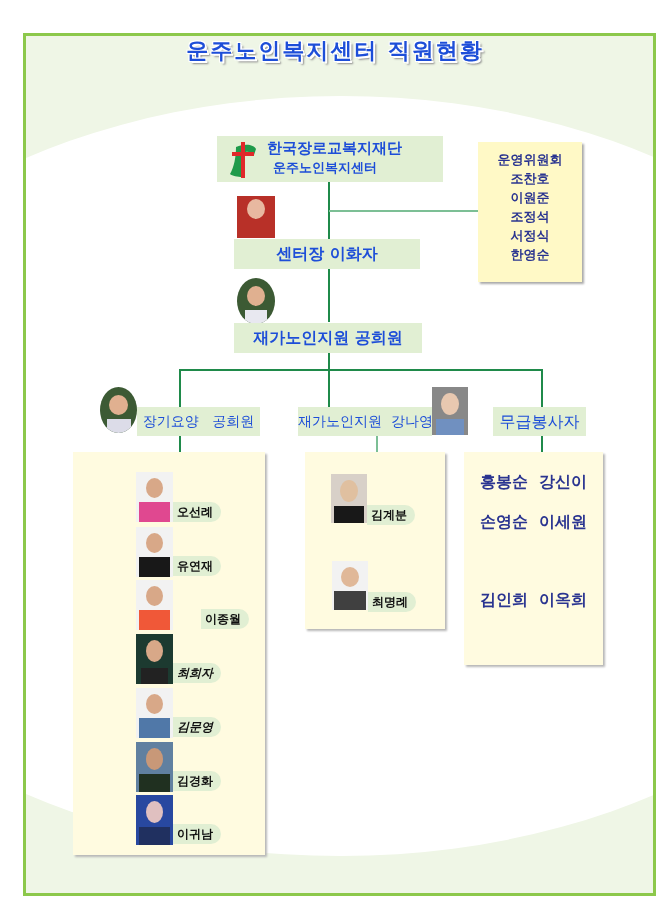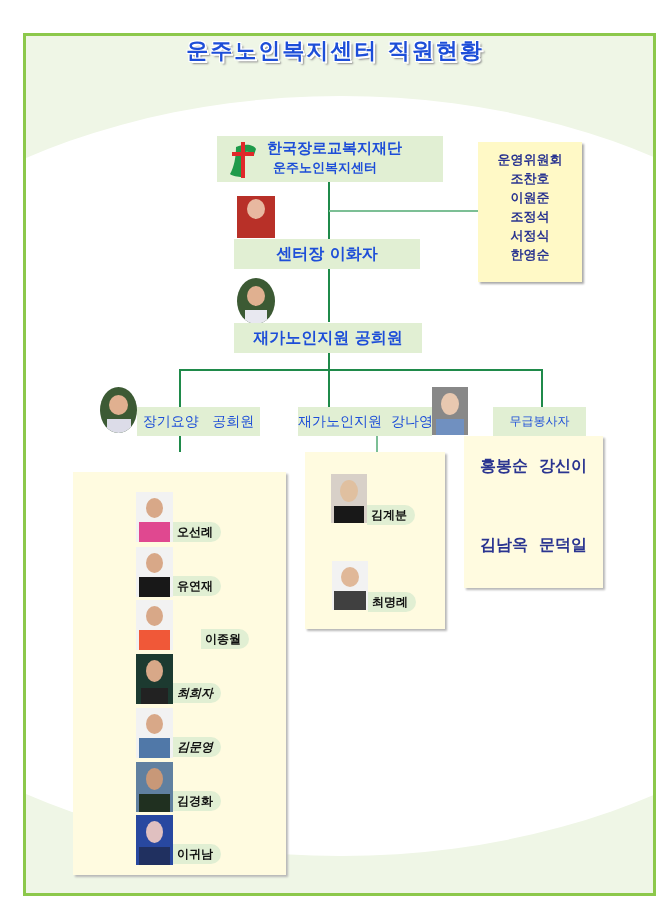--- a/index.html
+++ b/index.html
@@ -10,21 +10,21 @@
     text-shadow: 2px 2px 0 #fff, -1px -1px 0 #fff, 1px -1px 0 #fff, -1px 1px 0 #fff, 3px 3px 2px #888; }
   .box { position:absolute; background:#e1efd3; font-weight:bold; color:#1d4ed8; text-align:center; }
   .line { position:absolute; background:#1f8a4a; }
   .line.soft { background:#7cbf95; }
   .committee { position:absolute; left:478px; top:142px; width:104px; height:140px; background:#fff9c6; box-shadow:2px 2px 2px #aaa; text-align:center; padding-top:8px; box-sizing:border-box; }
   .committee div { font-weight:bold; color:#2a3490; font-size:13px; line-height:19px; }
   .panel { position:absolute; background:#fffbe0; box-shadow:2px 2px 2px #b8b8b8; }
   .photo { position:absolute; overflow:hidden; }
   .oval { border-radius:50%; }
   .nametag { position:absolute; height:20px; background:#e1efd3; border-radius:0 10px 10px 0; font-weight:bold; font-size:12px; line-height:20px; padding-left:4px; padding-right:8px; color:#111; }
-  .vol { position:absolute; left:464px; top:436px; width:139px; height:152px; }
+  .vol { position:absolute; left:464px; top:452px; width:139px; height:213px; }
   .vol .row { position:absolute; left:0; width:139px; text-align:center; font-weight:bold; color:#2a3490; font-size:16px; }
   .logo { position:absolute; left:228px; top:141px; width:30px; height:38px; }
   .fig-head { position:absolute; border-radius:50%; }
 </style>
 </head>
 <body>
 
 <div class="frame">
   <div class="arc"></div>
 </div>
@@ -85,26 +85,26 @@
 
 <div class="box" style="left:298px;top:407px;width:134px;height:29px;line-height:29px;font-size:14px;font-weight:normal;">
   <span style="white-space:pre;">재가노인지원  강나영</span>
 </div>
 <div class="photo" style="left:432px;top:387px;width:36px;height:48px;background:#888;">
   <div class="fig-head" style="left:9px;top:6px;width:18px;height:22px;background:#e8c8b0;"></div>
   <div style="position:absolute;left:4px;top:32px;width:28px;height:16px;background:#7090c0;"></div>
 </div>
 <div class="line" style="left:376px;top:436px;width:2px;height:16px;background:#7cbf95;"></div>
 
-<div class="box" style="left:493px;top:407px;width:93px;height:29px;line-height:29px;font-size:12px;font-weight:normal;">
+<div class="box" style="left:493px;top:407px;width:93px;height:29px;line-height:29px;font-size:16px;font-weight:normal;">
   <span>무급봉사자</span>
 </div>
 <div class="line" style="left:541px;top:436px;width:2px;height:16px;"></div>
 
-<div class="panel" style="left:73px;top:472px;width:192px;height:403px;padding-left:21px;">
+<div class="panel" style="left:73px;top:452px;width:192px;height:403px;">
   <div class="photo" style="left:63px;top:20px;width:37px;height:50px;background:#f2f2f2;">
     <div class="fig-head" style="left:10px;top:6px;width:17px;height:20px;background:#d8a888;"></div>
     <div style="position:absolute;left:3px;top:30px;width:31px;height:20px;background:#e04890;"></div>
   </div>
   <div class="nametag" style="left:100px;top:50px;">오선례</div>
 
   <div class="photo" style="left:63px;top:75px;width:37px;height:50px;background:#f2f2f2;">
     <div class="fig-head" style="left:10px;top:6px;width:17px;height:20px;background:#d8a888;"></div>
     <div style="position:absolute;left:3px;top:30px;width:31px;height:20px;background:#181818;"></div>
   </div>
@@ -152,16 +152,19 @@
     <div class="fig-head" style="left:9px;top:6px;width:18px;height:20px;background:#e0b898;"></div>
     <div style="position:absolute;left:2px;top:30px;width:32px;height:19px;background:#404040;"></div>
   </div>
   <div class="nametag" style="left:63px;top:140px;">최명례</div>
 </div>
 
 <div class="panel vol">
   <div class="row" style="top:20px;">
     <span>홍봉순</span>&nbsp;&nbsp;<span>강신이</span>
   </div>
-  <div class="row" style="top:99px;">
-    <span>김남옥</span>&nbsp;&nbsp;<span>문덕일</span>
+  <div class="row" style="top:60px;">
+    <span>손영순</span>&nbsp;&nbsp;<span>이세원</span>
+  </div>
+  <div class="row" style="top:138px;">
+    <span>김인희</span>&nbsp;&nbsp;<span>이옥희</span>
   </div>
 </div>
 
 </body></html>

